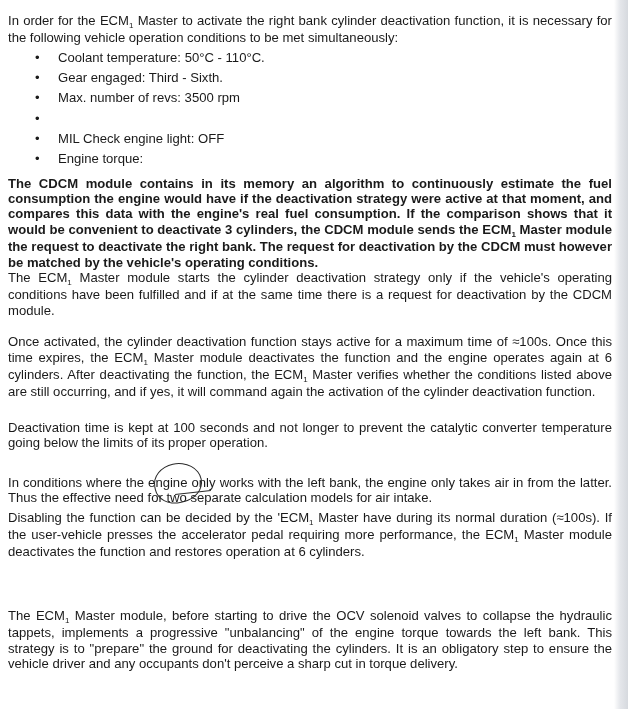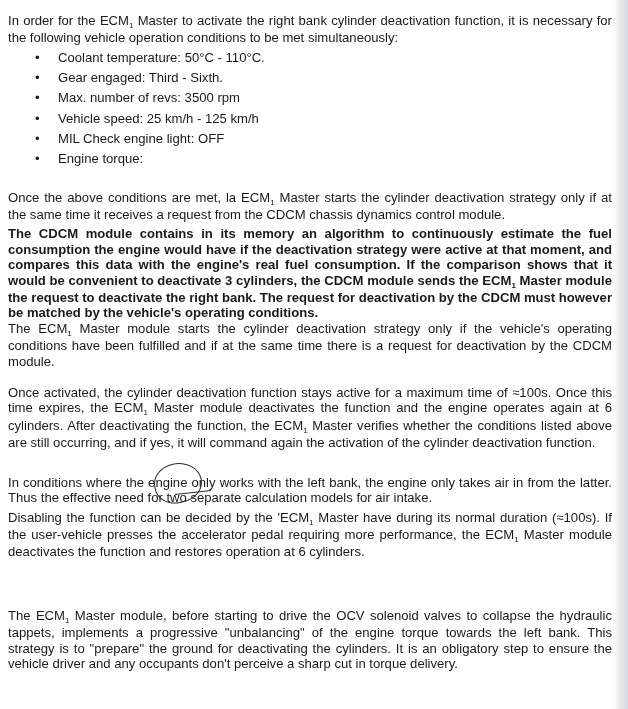--- a/index.html
+++ b/index.html
@@ -35,41 +35,41 @@
 <div class="page">
 
   <p style="margin-top:13px;">
     <span>In order for the ECM</span><span class="sub">1</span><span> Master to activate the right bank cylinder deactivation function, it is necessary for the following vehicle operation conditions to be met simultaneously:</span>
   </p>
 
   <ul>
     <li><span class="bullet">•</span><span>Coolant temperature: 50°C - 110°C.</span></li>
     <li><span class="bullet">•</span><span>Gear engaged: Third - Sixth.</span></li>
     <li><span class="bullet">•</span><span>Max. number of revs: 3500 rpm</span></li>
-    <li><span class="bullet">•</span><span>Vehicle speed: 25 km/h - 125 km/h</span></li>
+    <li><span class="bullet">•</span></li>
     <li><span class="bullet">•</span><span>MIL Check engine light: OFF</span></li>
     <li><span class="bullet">•</span><span>Engine torque:</span></li>
   </ul>
 
-  <p style="margin-top:18px;">
-    <span>Once the above conditions are met, la ECM</span><span class="sub">1</span><span> Master starts the cylinder deactivation strategy only if at the same time it receives a request from the CDCM chassis dynamics control module.</span>
-  </p>
 
   <p style="margin-top:4px;font-weight:bold;">
     <span>The CDCM module contains in its memory an algorithm to continuously estimate the fuel consumption the engine would have if the deactivation strategy were active at that moment, and compares this data with the engine's real fuel consumption. If the comparison shows that it would be convenient to deactivate 3 cylinders, the CDCM module sends the ECM</span><span class="sub">1</span><span> Master module the request to deactivate the right bank. The request for deactivation by the CDCM must however be matched by the vehicle's operating conditions.</span>
   </p>
 
   <p style="margin-top:0;">
     <span>The ECM</span><span class="sub">1</span><span> Master module starts the cylinder deactivation strategy only if the vehicle's operating conditions have been fulfilled and if at the same time there is a request for deactivation by the CDCM module.</span>
   </p>
 
   <p style="margin-top:16px;">
     <span>Once activated, the cylinder deactivation function stays active for a maximum time of ≈100s. Once this time expires, the ECM</span><span class="sub">1</span><span> Master module deactivates the function and the engine operates again at 6 cylinders. After deactivating the function, the ECM</span><span class="sub">1</span><span> Master verifies whether the conditions listed above are still occurring, and if yes, it will command again the activation of the cylinder deactivation function.</span>
   </p>
 
+  <p style="margin-top:20px;">
+    <span>Deactivation time is kept at 100 seconds and not longer to prevent the catalytic converter temperature going below the limits of its proper operation.</span>
+  </p>
 
   <p style="margin-top:24px;">
     <span>In conditions where the engine only works with the left bank, the engine only takes air in from the latter. Thus the effective need for two separate calculation models for air intake.</span>
   </p>
 
   <p style="margin-top:4px;">
     <span>Disabling the function can be decided by the 'ECM</span><span class="sub">1</span><span> Master have during its normal duration (≈100s). If the user-vehicle presses the accelerator pedal requiring more performance, the ECM</span><span class="sub">1</span><span> Master module deactivates the function and restores operation at 6 cylinders.</span>
   </p>
 
   <p style="margin-top:48px;">

